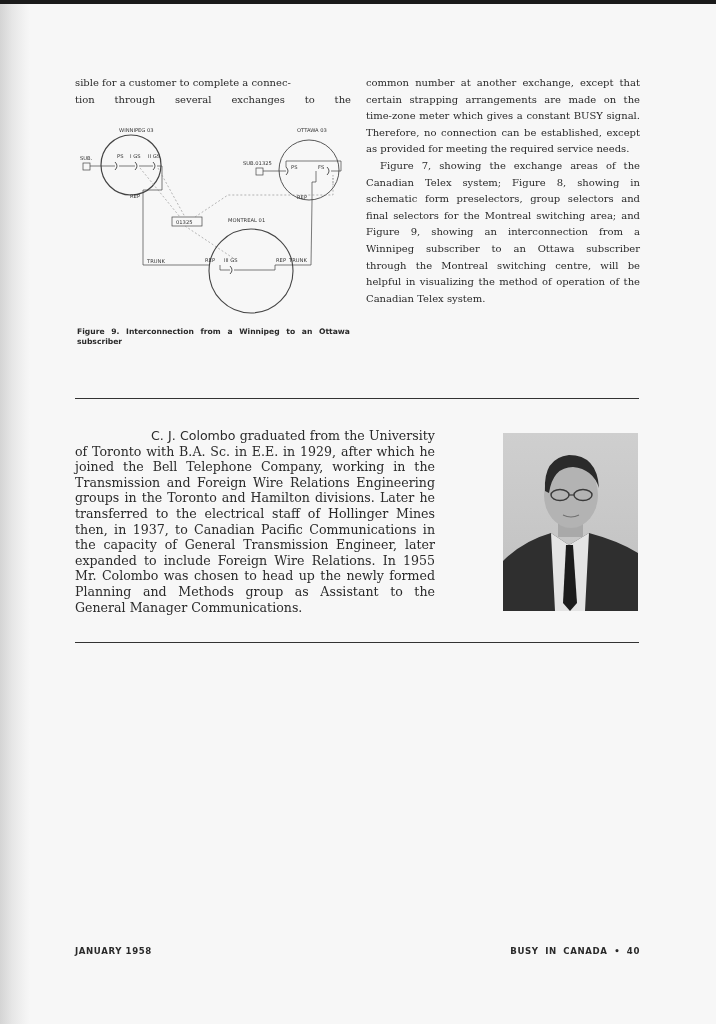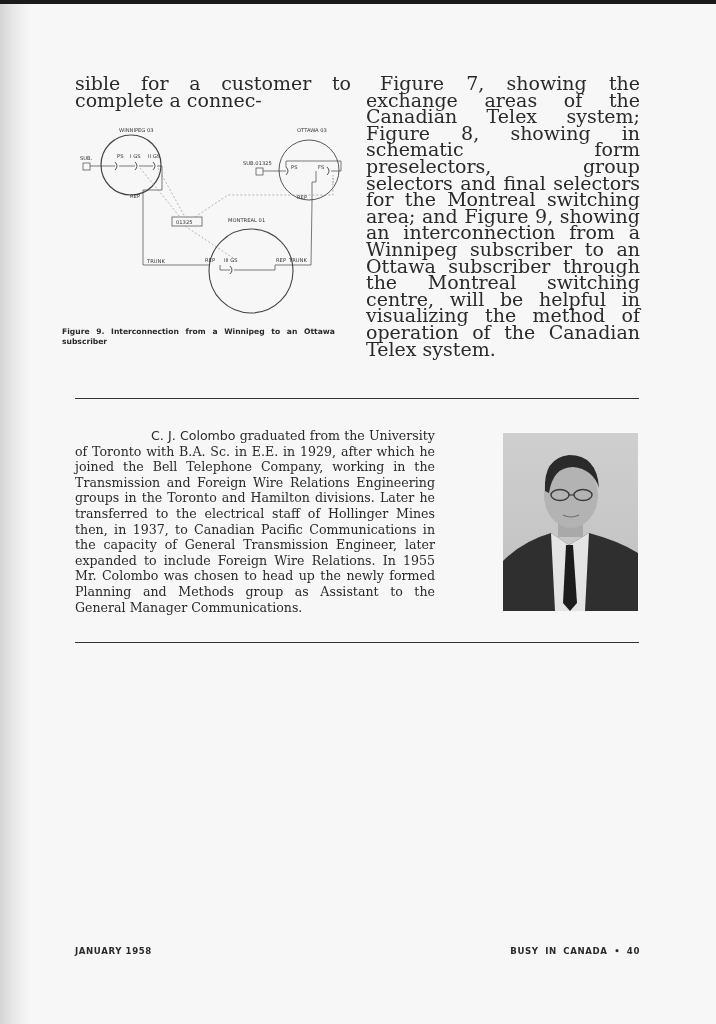--- a/index.html
+++ b/index.html
@@ -9,31 +9,31 @@
     font-family: "DejaVu Serif", serif;
     color: #2a2a2a;
   }
   .top-edge { position: absolute; left: 0; top: 0; width: 716px; height: 4px; background: #1a1a1a; }
   .binding-shadow {
     position: absolute; left: 0; top: 4px; width: 30px; height: 1020px;
     background: linear-gradient(to right, #d4d4d4 0%, #e6e6e6 40%, #f2f2f2 80%, #f7f7f7 100%);
   }
   .col-text {
     position: absolute;
-    font-size: 19px; line-height: 16.6px;
+    font-size: 10px; line-height: 16.6px;
     text-align: justify; text-align-last: left;
   }
   .col-left-top { left: 75px; top: 75px; width: 276px; }
   .col-right { left: 366px; top: 75px; width: 274px; }
   .col-right p { margin: 0; }
   .col-right p.indent { text-indent: 14px; }
   .diagram { position: absolute; left: 75px; top: 120px; width: 280px; height: 205px; }
   .diagram text { font-family: "DejaVu Sans", sans-serif; font-size: 5.2px; fill: #333; }
   .fig-caption {
-    position: absolute; left: 62px; top: 327px; width: 273px;
+    position: absolute; left: 77px; top: 327px; width: 273px;
     font-family: "DejaVu Sans", sans-serif; font-weight: bold;
     font-size: 7.6px; line-height: 10px; text-align: justify; text-align-last: left;
     color: #2a2a2a; word-spacing: 2px;
   }
   .rule { position: absolute; height: 0; border-top: 1.5px solid #333; }
   .rule-1 { left: 75px; top: 398px; width: 564px; }
   .rule-2 { left: 75px; top: 642px; width: 564px; }
   .bio {
     position: absolute; left: 75px; top: 428px; width: 360px;
     font-size: 12.6px; line-height: 15.6px;
@@ -54,20 +54,21 @@
   .footer-right { left: 508px; width: 132px; text-align: right; word-spacing: 3px; }
 </style>
 </head>
 <body>
 
 <div class="top-edge"></div>
 <div class="binding-shadow"></div>
 
 <div class="col-text col-left-top">
   <span>sible for a customer to complete a connec-</span><br>
+  <span style="display:inline-block;width:100%;text-align:justify;text-align-last:justify;">tion through several exchanges to the</span>
 </div>
 
 <svg class="diagram" viewBox="0 0 280 205">
 
   <text x="44" y="12">WINNIPEG 03</text>
   <circle cx="56" cy="45" r="30" fill="none" stroke="#444" stroke-width="1.2"></circle>
   <text x="5" y="40">SUB.</text>
   <rect x="8" y="43" width="7" height="7" fill="none" stroke="#444" stroke-width="0.7"></rect>
   <line x1="15" y1="46" x2="40" y2="46" stroke="#444" stroke-width="0.7"></line>
   <path d="M40 42 q4 4 0 8" fill="none" stroke="#444" stroke-width="0.9"></path>
@@ -111,20 +112,21 @@
   <polyline points="145,145 145,150 155,150" fill="none" stroke="#444" stroke-width="0.7"></polyline>
   <path d="M155 146 q4 4 0 8" fill="none" stroke="#444" stroke-width="0.9"></path>
   <polyline points="159,150 200,150 200,145 214,145" fill="none" stroke="#444" stroke-width="0.7"></polyline>
   <text x="201" y="142">REP</text>
   <text x="214" y="142">TRUNK</text>
 </svg>
 
 <div class="fig-caption">Figure 9. Interconnection from a Winnipeg to an Ottawa subscriber</div>
 
 <div class="col-text col-right">
+  <p>common number at another exchange, except that certain strapping arrangements are made on the time-zone meter which gives a constant BUSY signal. Therefore, no connection can be established, except as provided for meeting the required service needs.</p>
   <p class="indent">Figure 7, showing the exchange areas of the Canadian Telex system; Figure 8, showing in schematic form preselectors, group selectors and final selectors for the Montreal switching area; and Figure 9, showing an interconnection from a Winnipeg subscriber to an Ottawa subscriber through the Montreal switching centre, will be helpful in visualizing the method of operation of the Canadian Telex system.</p>
 </div>
 
 <div class="rule rule-1"></div>
 
 <div class="bio">
   <span class="name">C. J. Colombo</span><span> graduated from the University of Toronto with B.A. Sc. in E.E. in 1929, after which he joined the Bell Telephone Company, working in the Transmission and Foreign Wire Relations Engineering groups in the Toronto and Hamilton divisions. Later he transferred to the electrical staff of Hollinger Mines then, in 1937, to Canadian Pacific Communications in the capacity of General Transmission Engineer, later expanded to include Foreign Wire Relations. In 1955 Mr. Colombo was chosen to head up the newly formed Planning and Methods group as Assistant to the General Manager Communications.</span>
 </div>
 
 <div class="photo" aria-label="Portrait photograph of C. J. Colombo">

